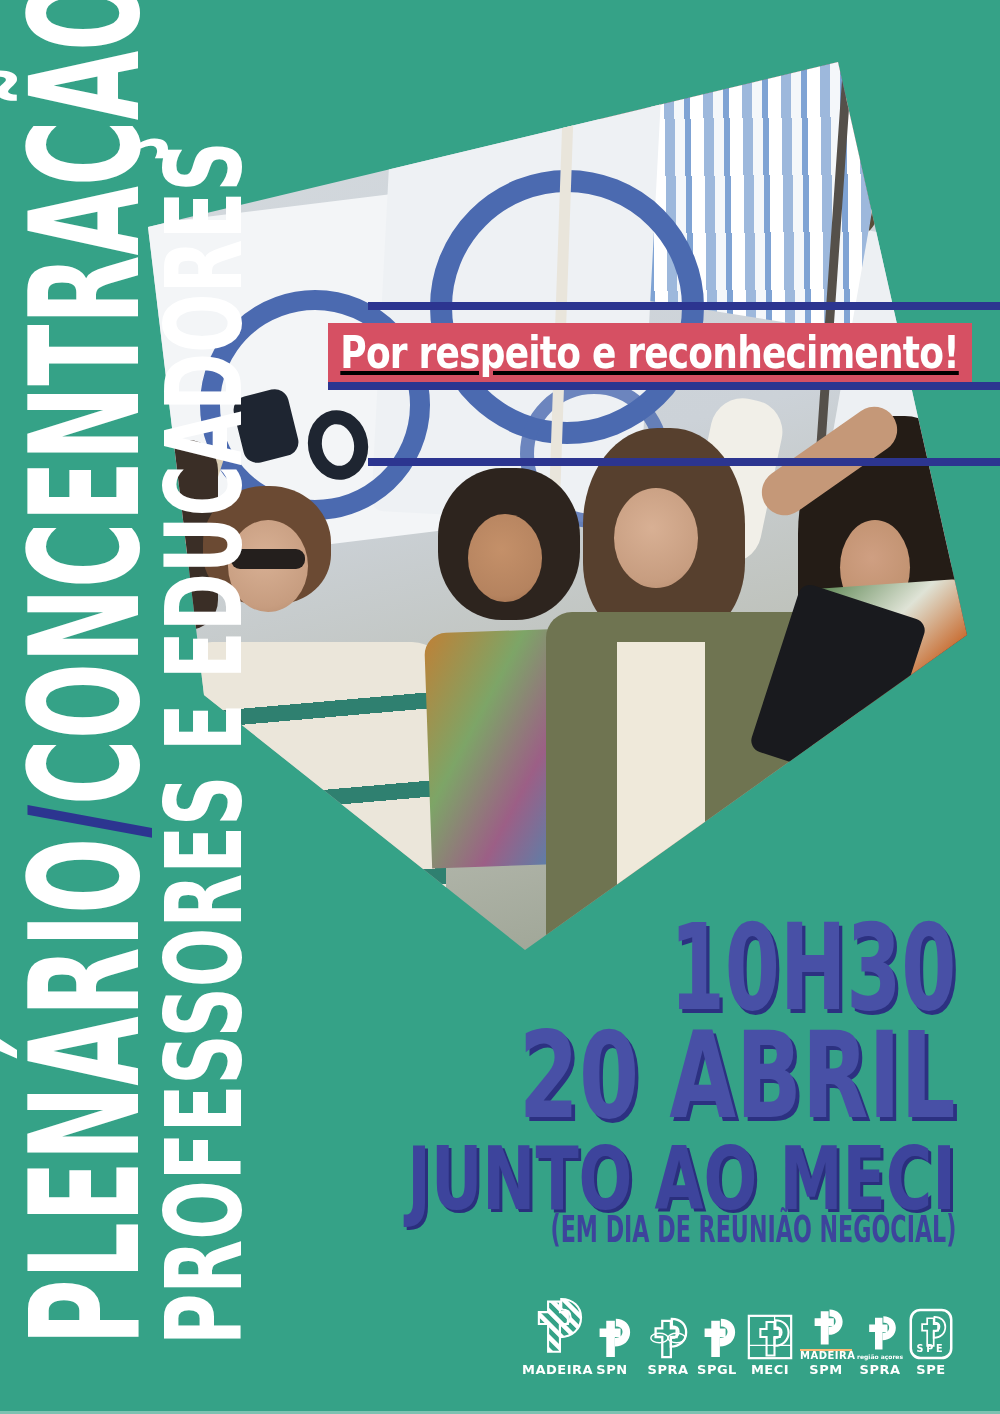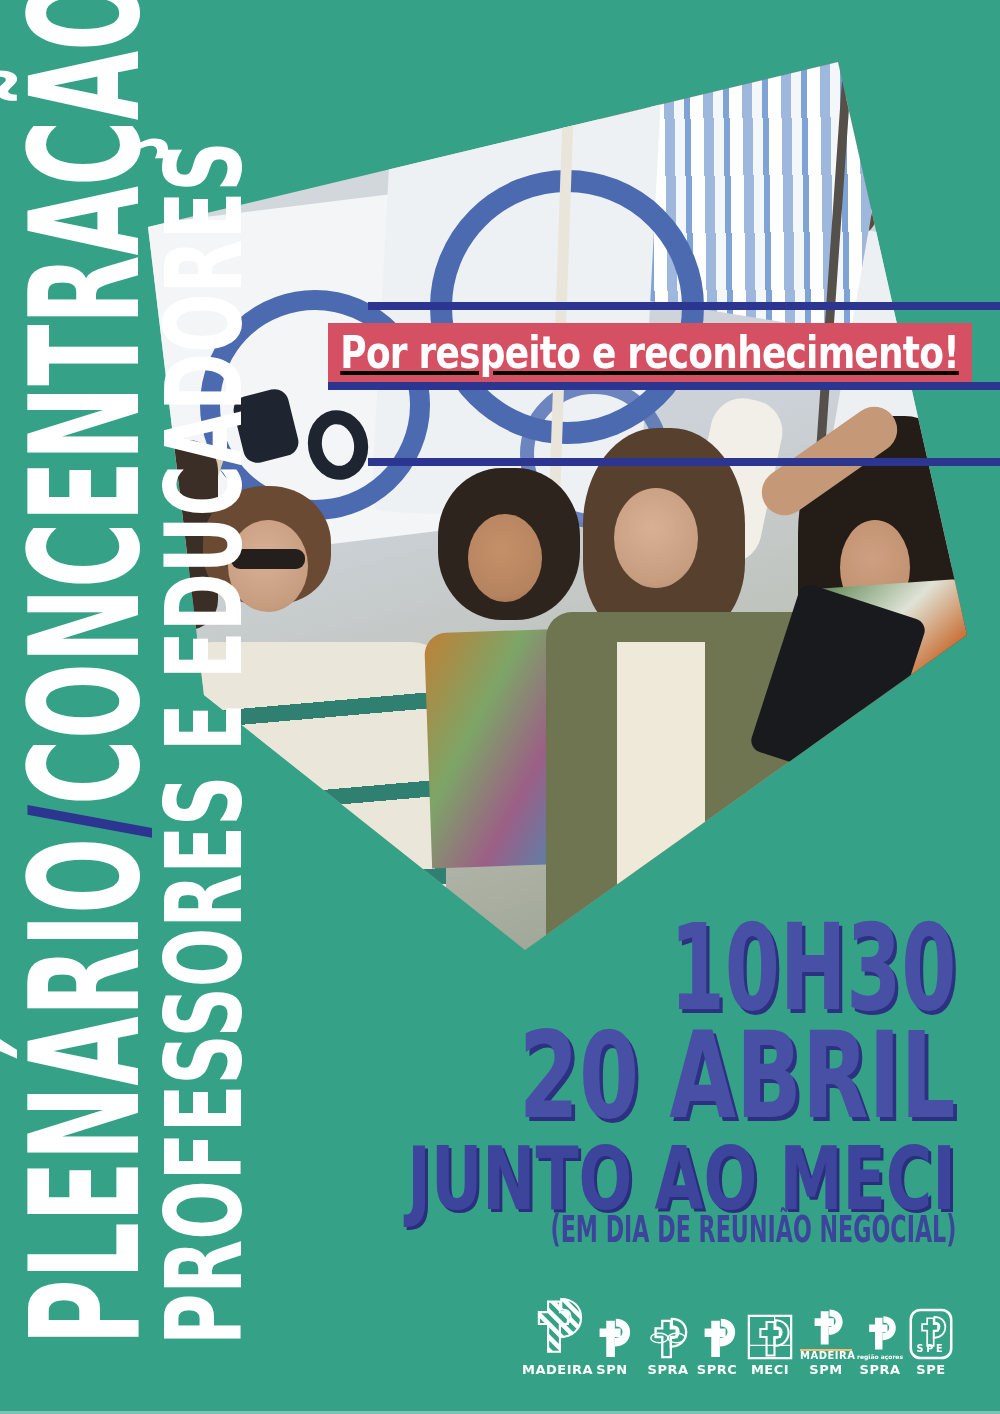--- a/index.html
+++ b/index.html
@@ -191,21 +191,21 @@
             <ellipse cx="31" cy="25" rx="9" ry="5"></ellipse>
         </g>
       </svg>
       <div class="lbl">SPRA</div>
     </div>
 
     <div class="logo-item" style="left:695px;width:44px;">
       <svg width="42" height="46" viewBox="0 0 44 48" class="solid">
           <use href="#sp-glyph"></use>
         </svg>
-      <div class="lbl">SPRC</div>
+      <div class="lbl">SPGL</div>
     </div>
 
     <div class="logo-item" style="left:745px;width:50px;">
       <svg width="46" height="46" viewBox="0 0 50 50">
         <rect x="2" y="2" width="46" height="46" fill="none" stroke="#fff" stroke-width="2.4"></rect>
         <g class="outline" transform="translate(4,2) scale(0.92)">
             <use href="#sp-glyph"></use>
           </g>
         <path d="M2 34h46M30 2v14" stroke="#fff" stroke-width="1.4" fill="none"></path>
       </svg>

